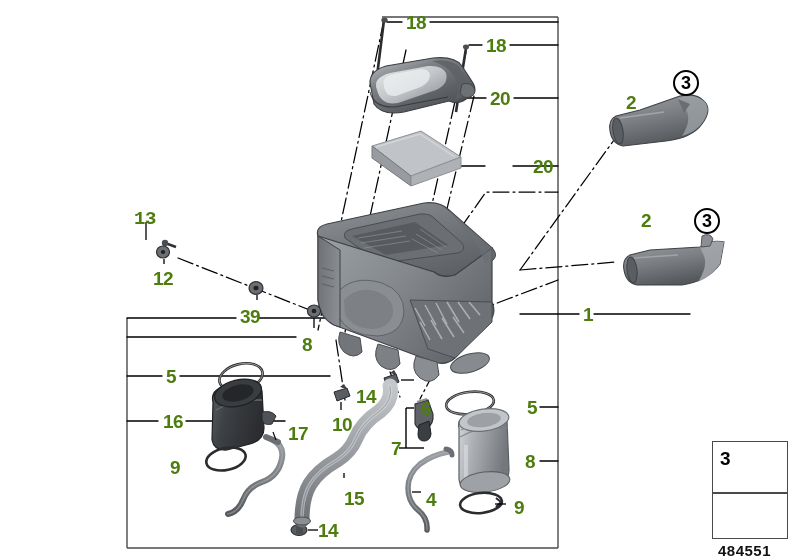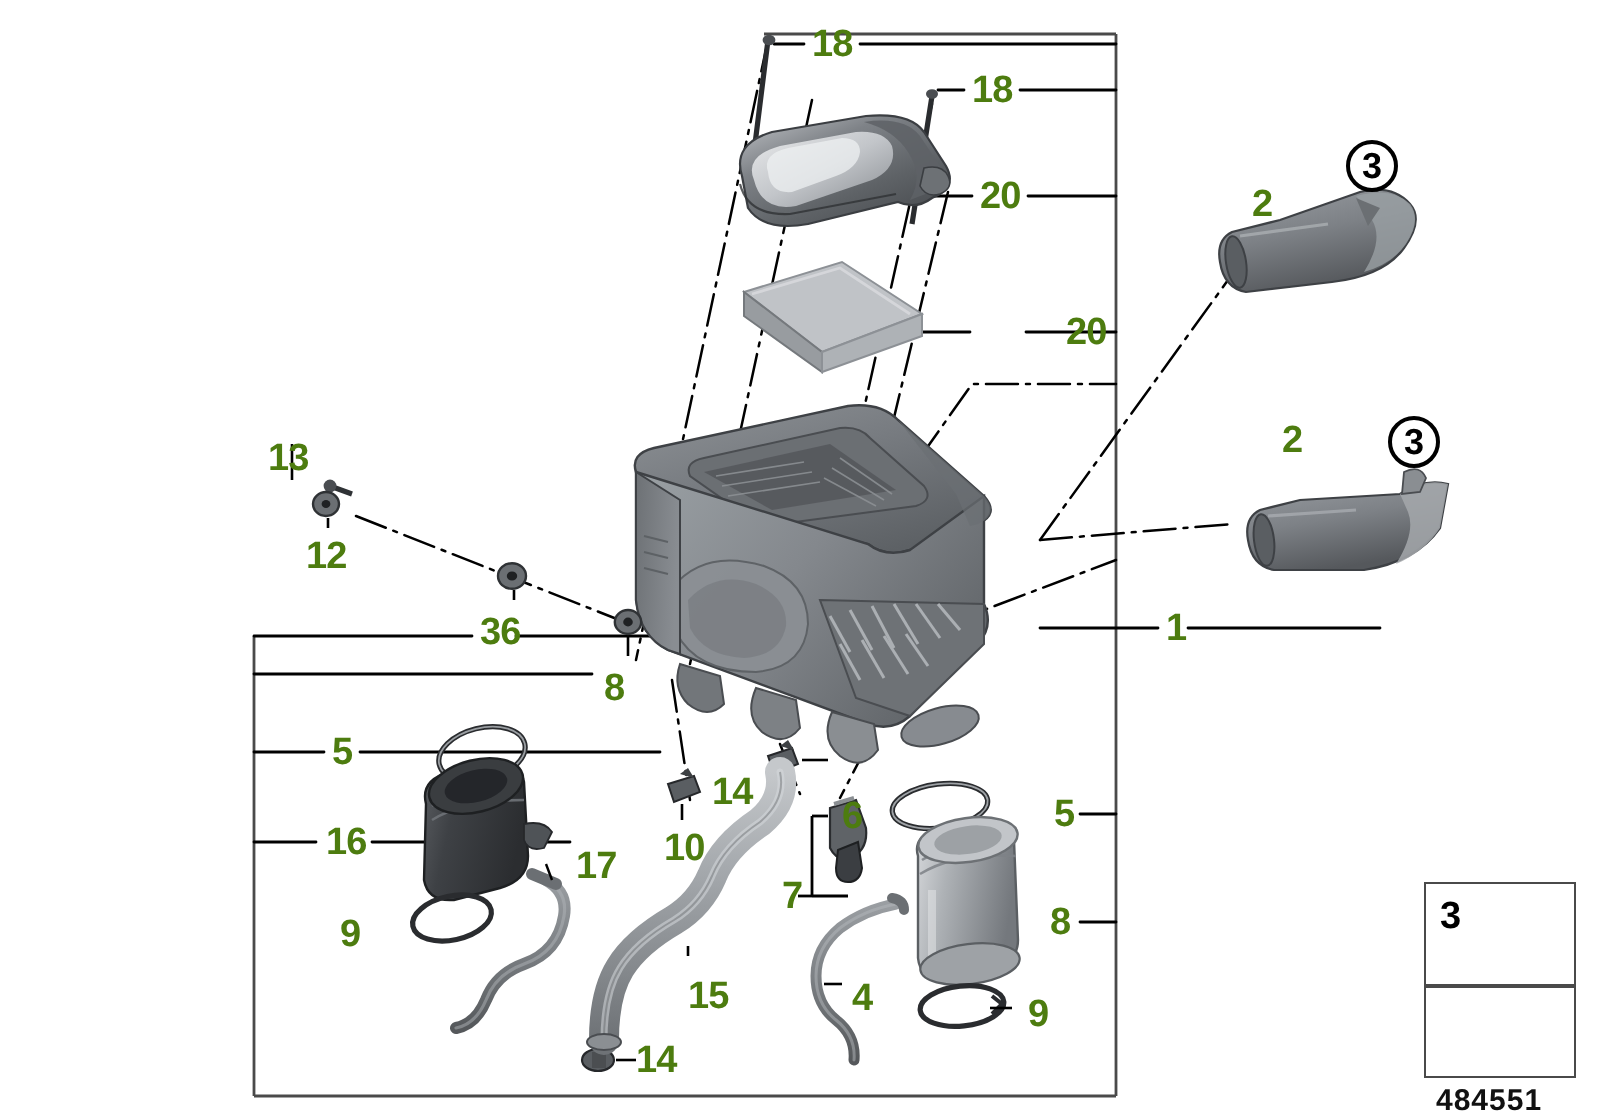--- a/index.html
+++ b/index.html
@@ -398,23 +398,23 @@
              L734 512 L734 528 L714 528 Z" fill="none" stroke="#111" stroke-width="2.4" stroke-linejoin="round"></path>
   </g>
 </svg>
 
 <div class="cal" style="left:406px;top:13px;">18</div>
 <div class="cal" style="left:486px;top:36px;">18</div>
 <div class="cal" style="left:490px;top:89px;">20</div>
 <div class="cal" style="left:489px;top:157px;margin-left:44px;">20</div>
 <div class="cal" style="left:626px;top:93px;">2</div>
 <div class="cal" style="left:641px;top:211px;">2</div>
-<div class="cal" style="left:134px;top:220px;">13</div>
+<div class="cal" style="left:134px;top:210px;font-family:Liberation Mono, monospace;">13</div>
 <div class="cal" style="left:153px;top:269px;text-align:right;">12</div>
-<div class="cal" style="left:240px;top:307px;">36</div>
+<div class="cal" style="left:240px;top:307px;">39</div>
 <div class="cal" style="left:302px;top:335px;">8</div>
 <div class="cal" style="left:583px;top:305px;">1</div>
 <div class="cal" style="left:166px;top:367px;">5</div>
 <div class="cal" style="left:163px;top:412px;">16</div>
 <div class="cal" style="left:170px;top:458px;">9</div>
 <div class="cal" style="left:288px;top:424px;">17</div>
 <div class="cal" style="left:332px;top:415px;">10</div>
 <div class="cal" style="left:356px;top:387px;">14</div>
 <div class="cal" style="left:318px;top:521px;">14</div>
 <div class="cal" style="left:344px;top:489px;">15</div>

